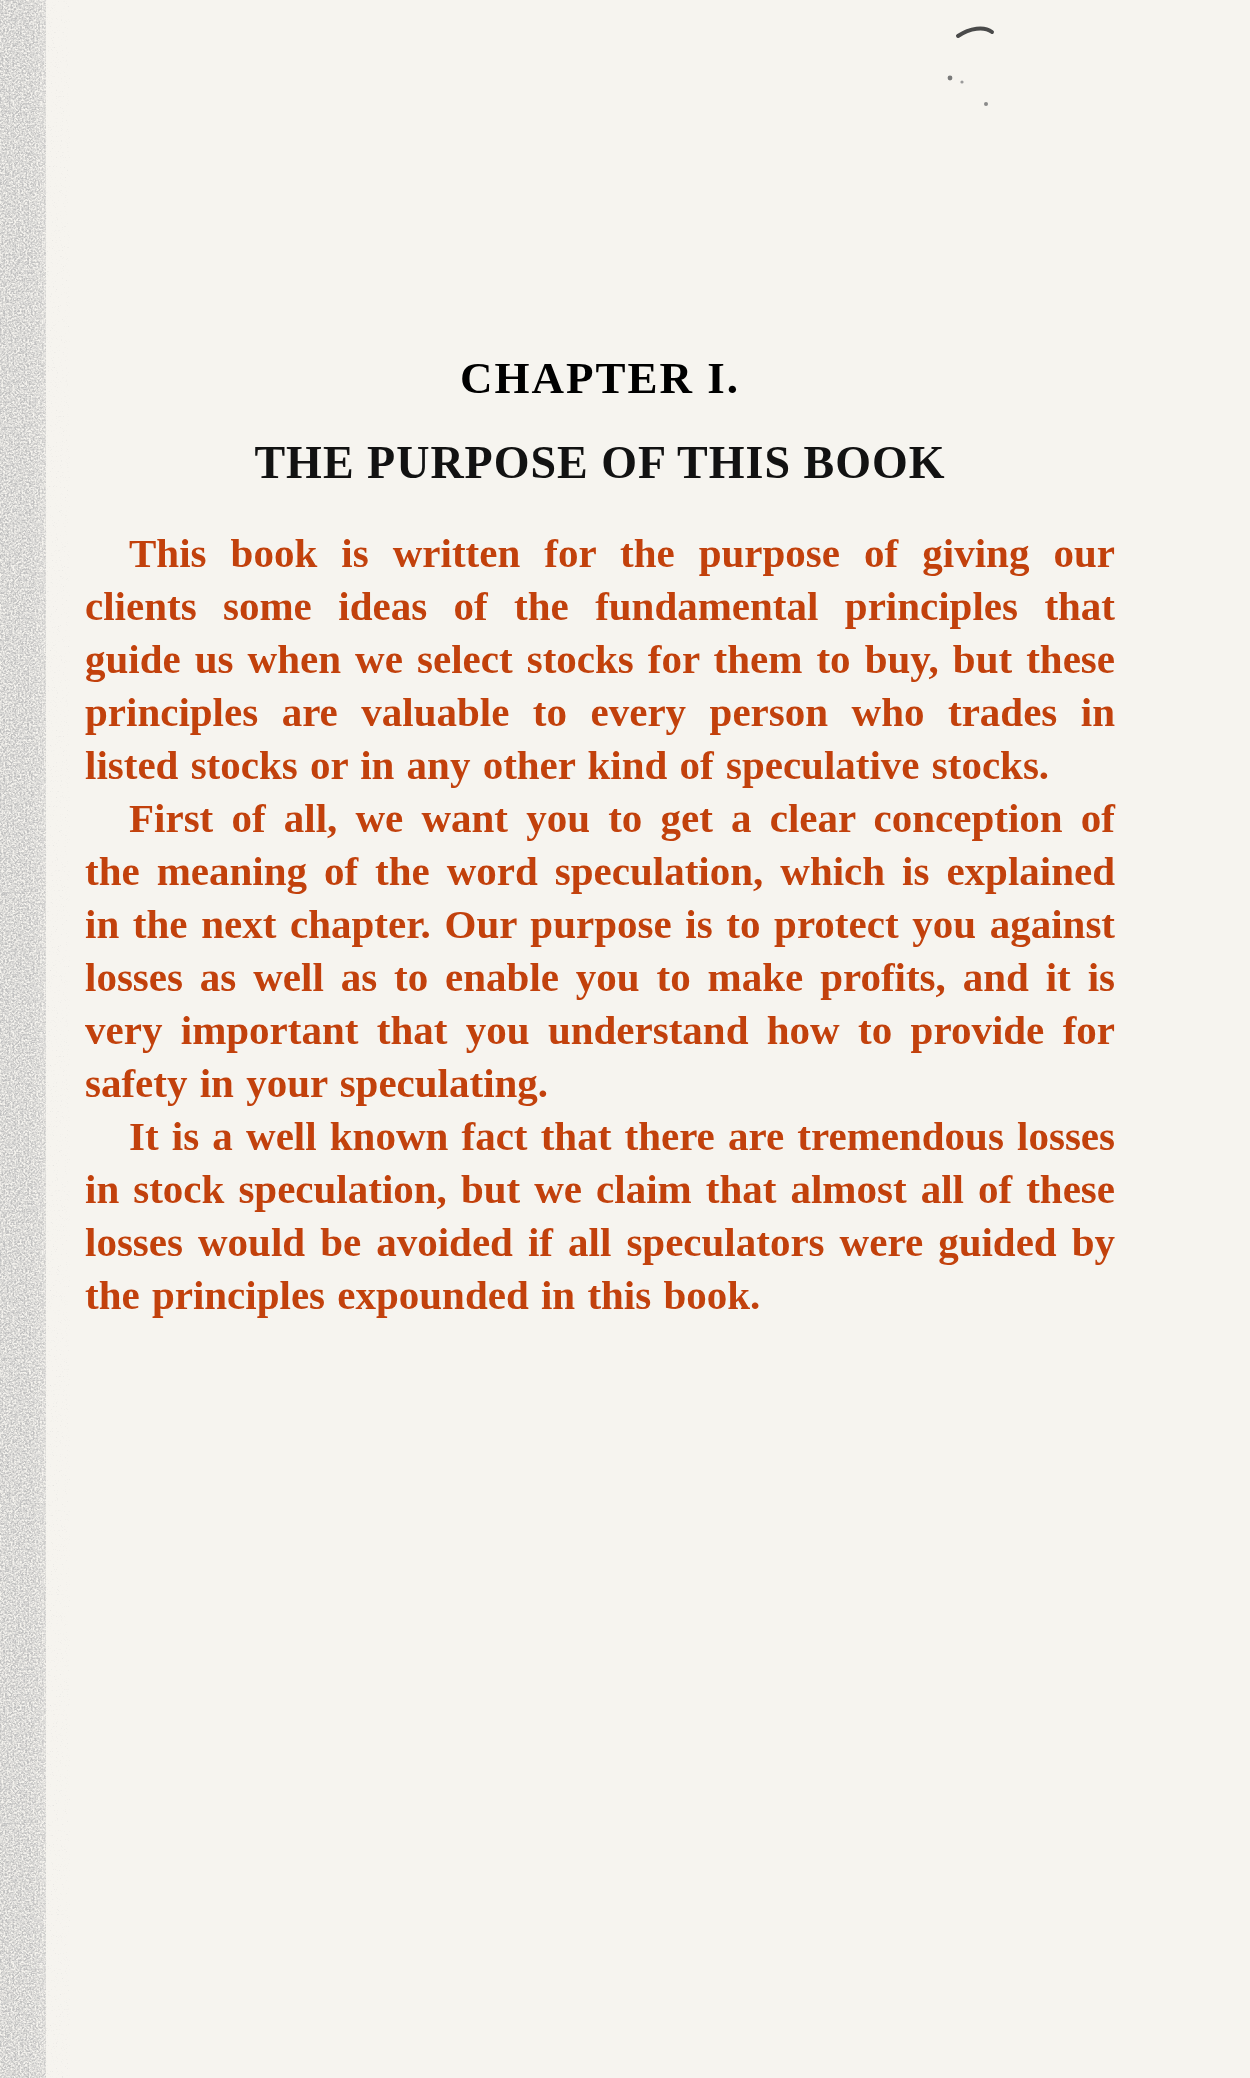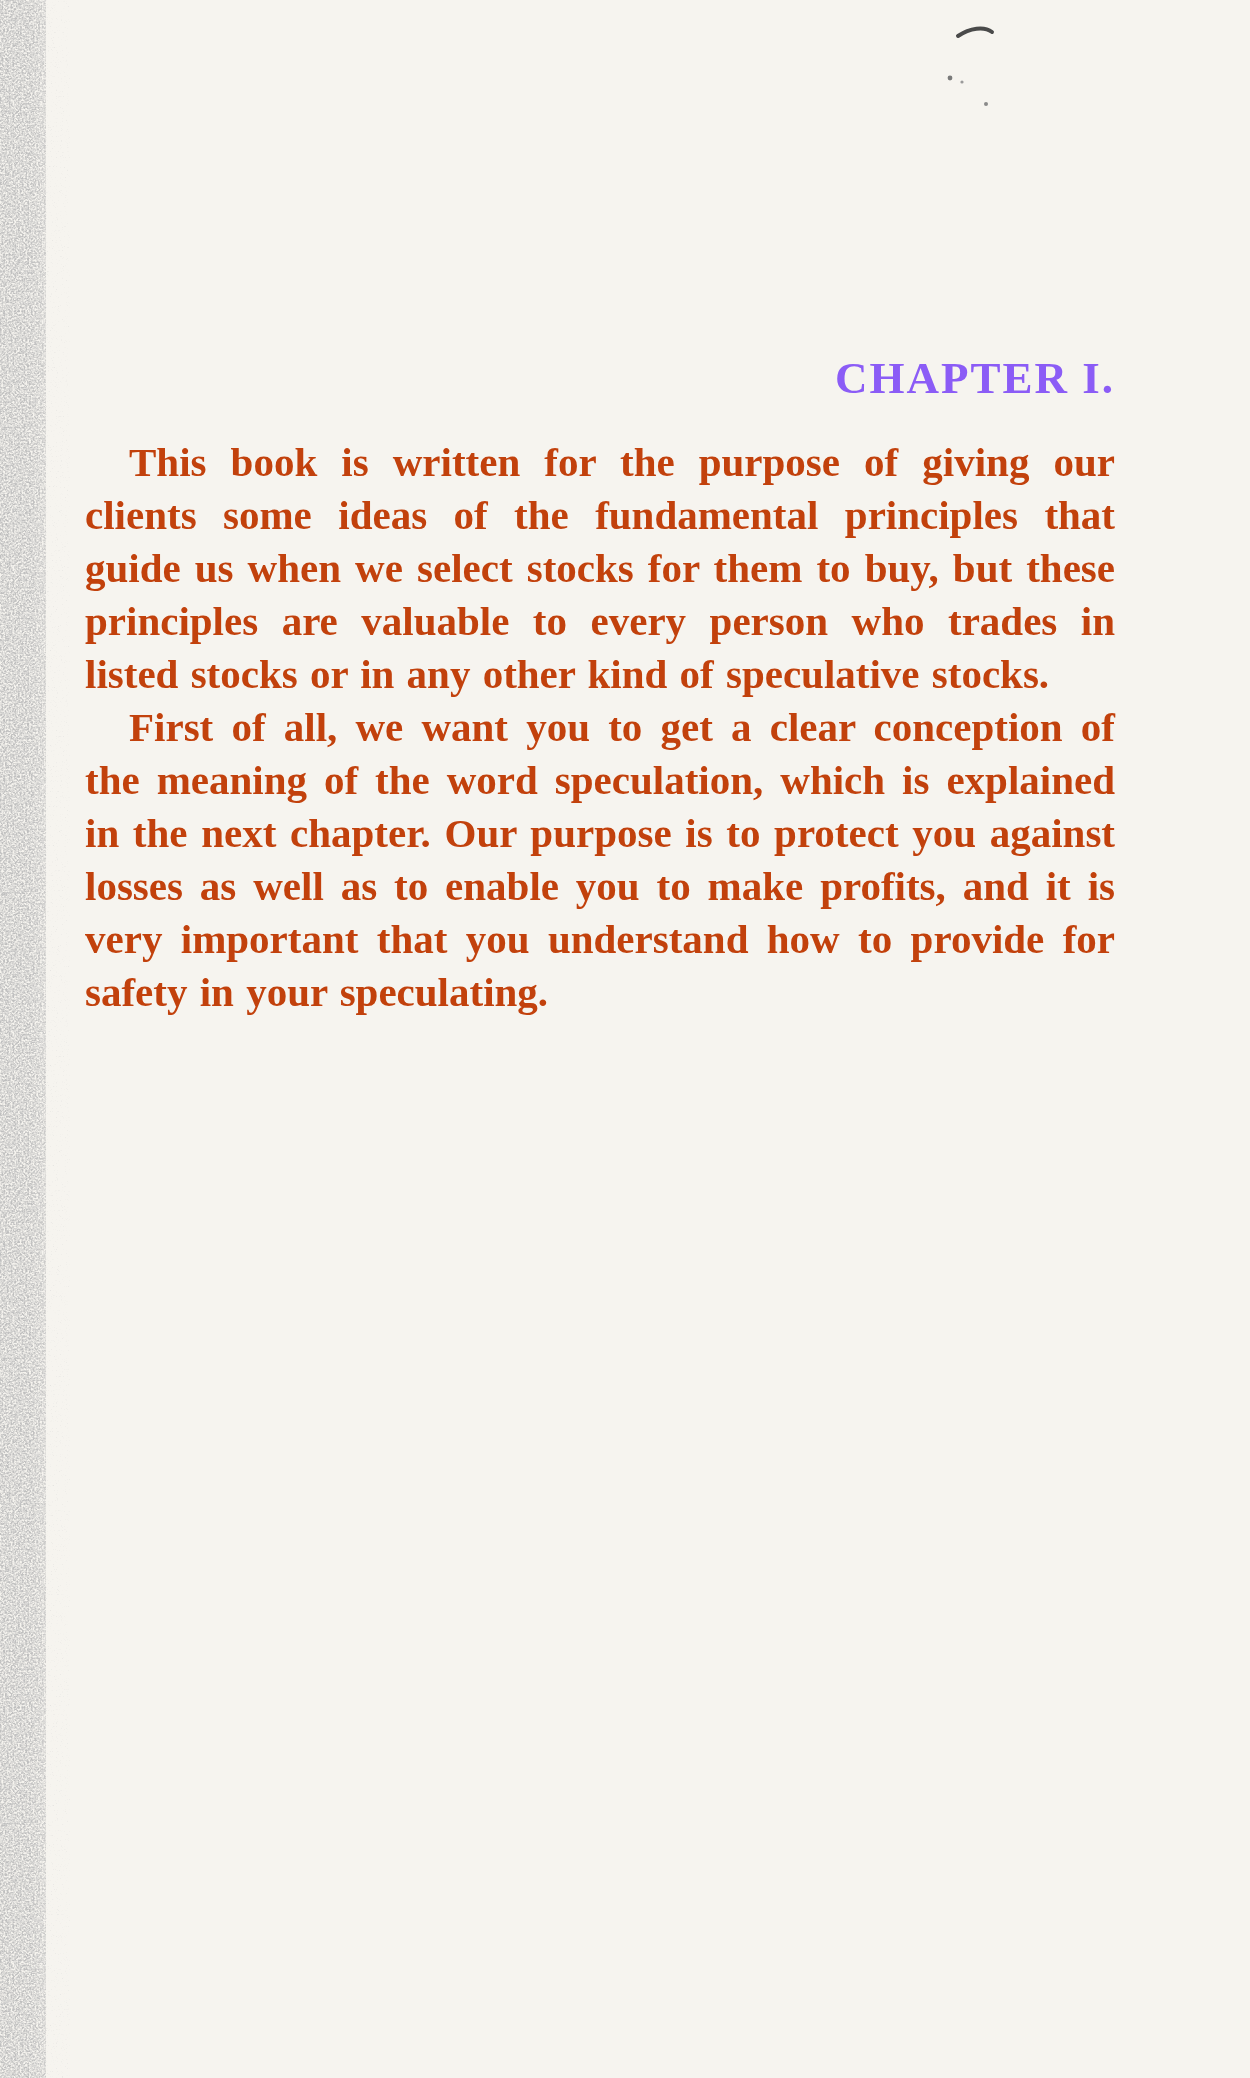--- a/index.html
+++ b/index.html
@@ -32,26 +32,26 @@
     pointer-events: none;
   }
   .page-content {
     position: absolute;
     left: 85px;
     top: 352px;
     width: 1030px;
     color: #141414;
   }
   .chapter-heading {
-    text-align: right;
+    text-align: center;
     font-size: 45px;
     font-weight: 700;
     letter-spacing: 2px;
     margin: 0 0 32px 0;
-    color: #8b5cf6;
+    color: #000000;
   }
   .chapter-title {
     text-align: center;
     font-size: 46px;
     font-weight: 700;
     letter-spacing: 1px;
     margin: 0 0 38px 0;
     color: #121212;
   }
   .body-paragraph {
@@ -97,19 +97,21 @@
 <svg class="scan-artifact-topright" width="90" height="90" viewBox="0 0 90 90" xmlns="http://www.w3.org/2000/svg" aria-hidden="true">
   <path d="M18 16 C 30 8, 44 6, 52 12" stroke="#4a4a4a" stroke-width="4" fill="none" stroke-linecap="round"></path>
   <circle cx="10" cy="58" r="2.4" fill="#7a7a7a"></circle>
   <circle cx="22" cy="62" r="1.6" fill="#9a9a9a"></circle>
   <circle cx="46" cy="84" r="2" fill="#8a8a8a"></circle>
 </svg>
 
 <main class="page-content">
   <h1 class="chapter-heading">CHAPTER I.</h1>
 
+  <h2 class="chapter-title">THE PURPOSE OF THIS BOOK</h2>
 
   <p class="body-paragraph">This book is written for the purpose of giving our clients some ideas of the fundamental principles that guide us when we select stocks for them to buy, but these principles are valuable to every person who trades in listed stocks or in any other kind of speculative stocks.</p>
 
   <p class="body-paragraph">First of all, we want you to get a clear conception of the meaning of the word speculation, which is explained in the next chapter. Our purpose is to protect you against losses as well as to enable you to make profits, and it is very important that you understand how to provide for safety in your speculating.</p>
 
+  <p class="body-paragraph">It is a well known fact that there are tremendous losses in stock speculation, but we claim that almost all of these losses would be avoided if all speculators were guided by the principles expounded in this book.</p>
 
 </main>
 
 </body></html>

